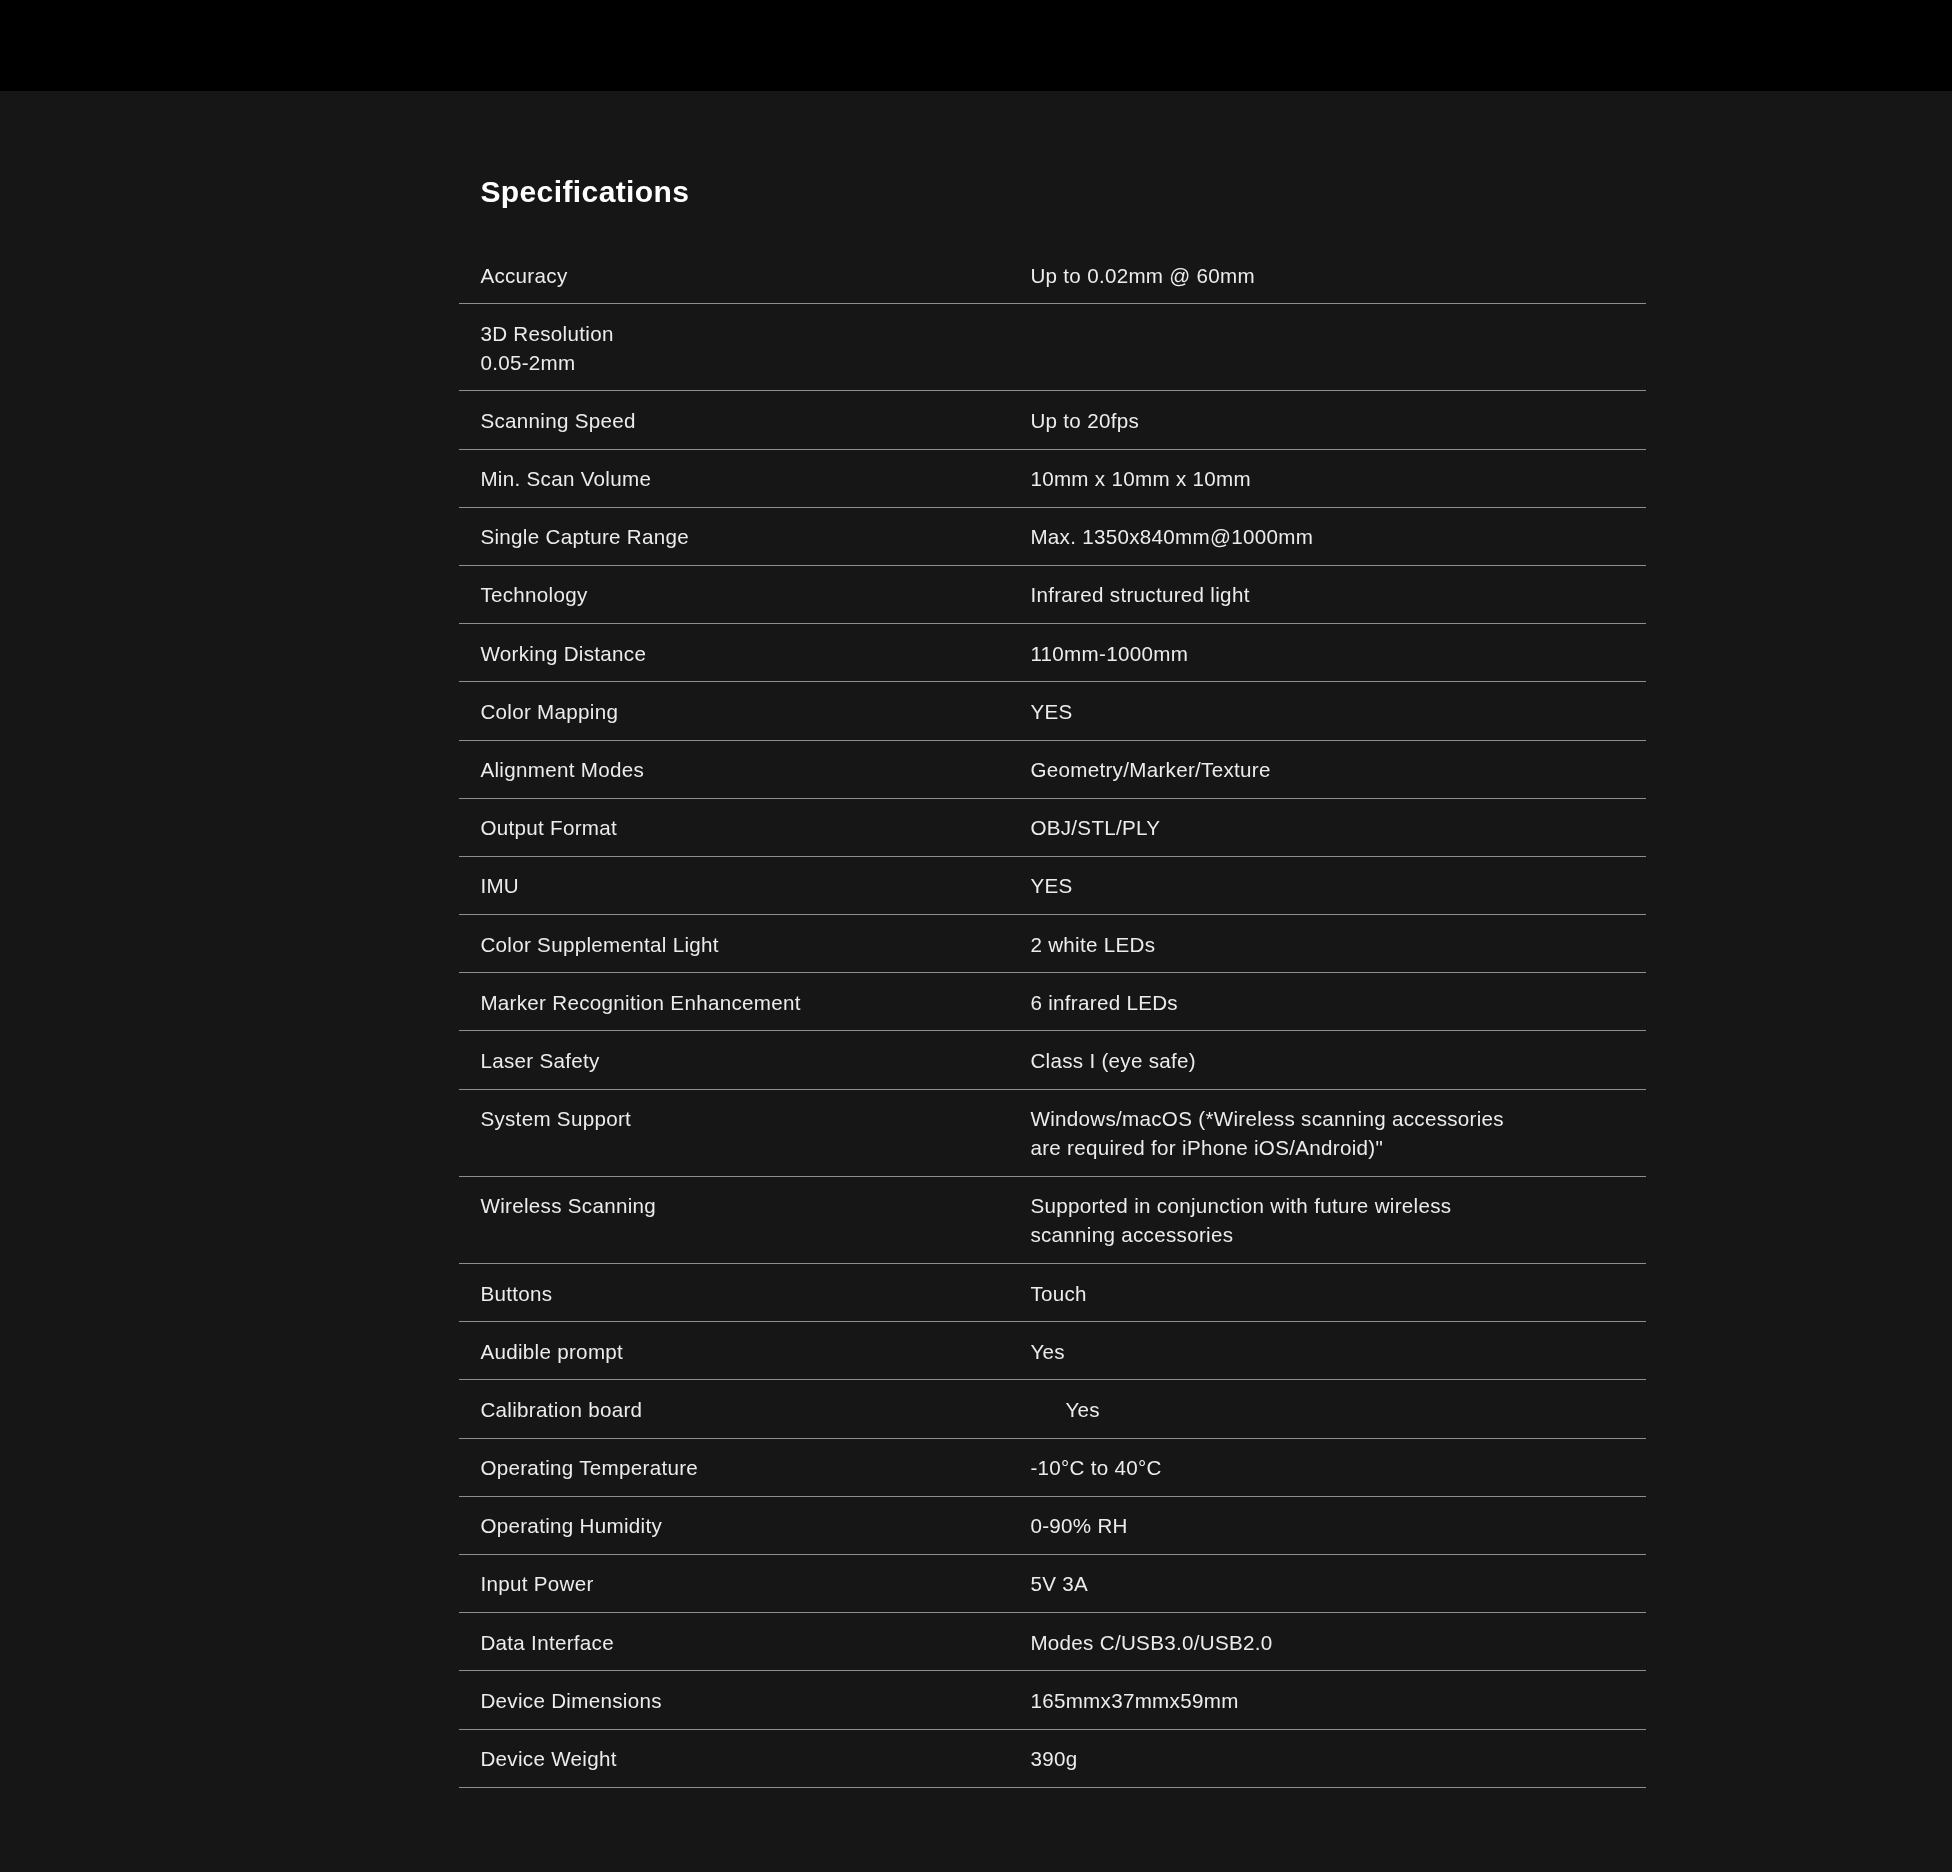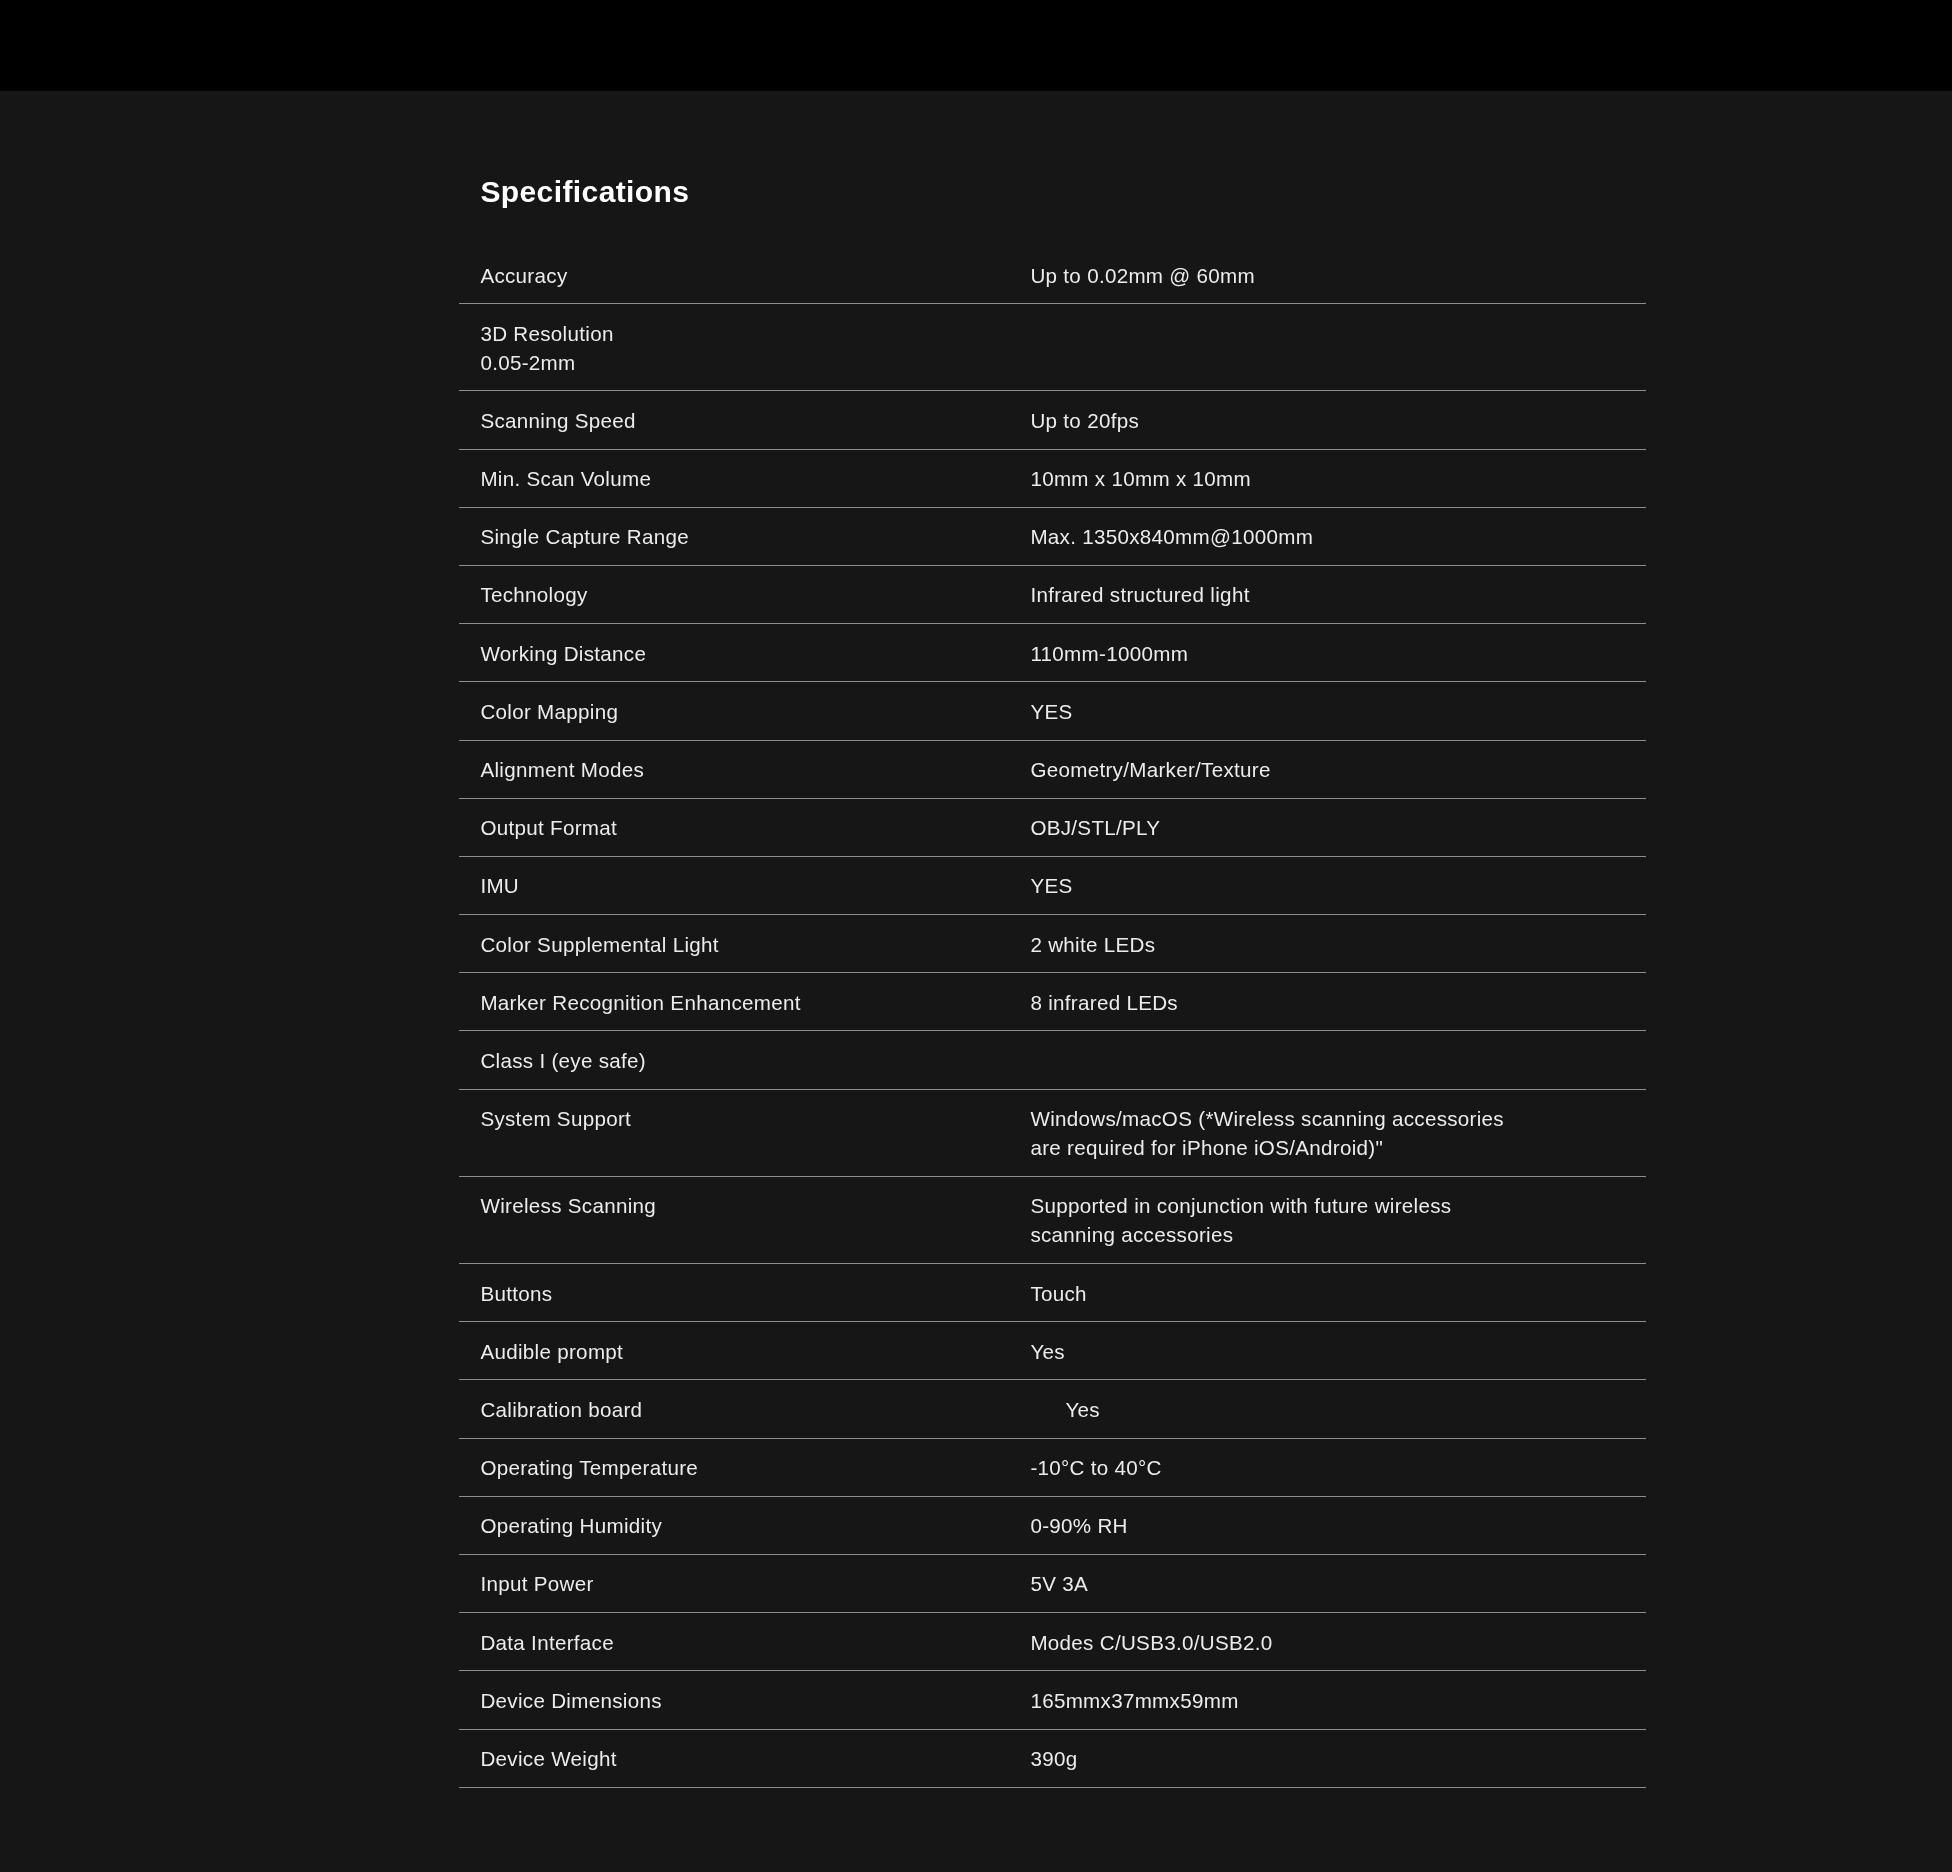--- a/index.html
+++ b/index.html
@@ -120,24 +120,25 @@
     <div class="spec-value">YES</div>
   </div>
 
   <div class="spec-row" style="border-bottom-color: rgb(142, 142, 142); color: rgb(236, 236, 236);">
     <div class="spec-label">Color Supplemental Light</div>
     <div class="spec-value">2 white LEDs</div>
   </div>
 
   <div class="spec-row" style="border-bottom-color: rgb(142, 142, 142); color: rgb(236, 236, 236);">
     <div class="spec-label">Marker Recognition Enhancement</div>
-    <div class="spec-value">8 infrared LEDs</div>
+    <div class="spec-value">6 infrared LEDs</div>
   </div>
 
   <div class="spec-row" style="border-bottom-color: rgb(142, 142, 142); color: rgb(236, 236, 236);">
+    <div class="spec-label">Laser Safety</div>
     <div class="spec-value">Class I (eye safe)</div>
   </div>
 
   <div class="spec-row" style="border-bottom-color: rgb(142, 142, 142); color: rgb(236, 236, 236);">
     <div class="spec-label">System Support</div>
     <div class="spec-value">Windows/macOS (*Wireless scanning accessories
 are required for iPhone iOS/Android)"</div>
   </div>
 
   <div class="spec-row" style="border-bottom-color: rgb(142, 142, 142); color: rgb(236, 236, 236);">

